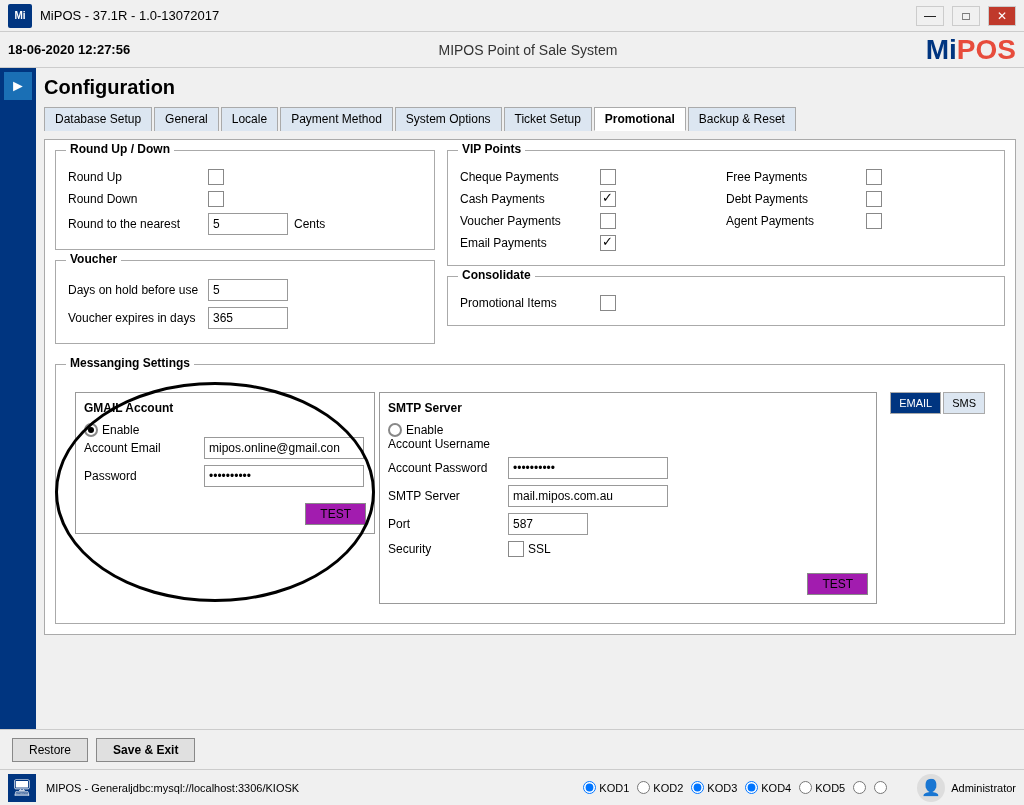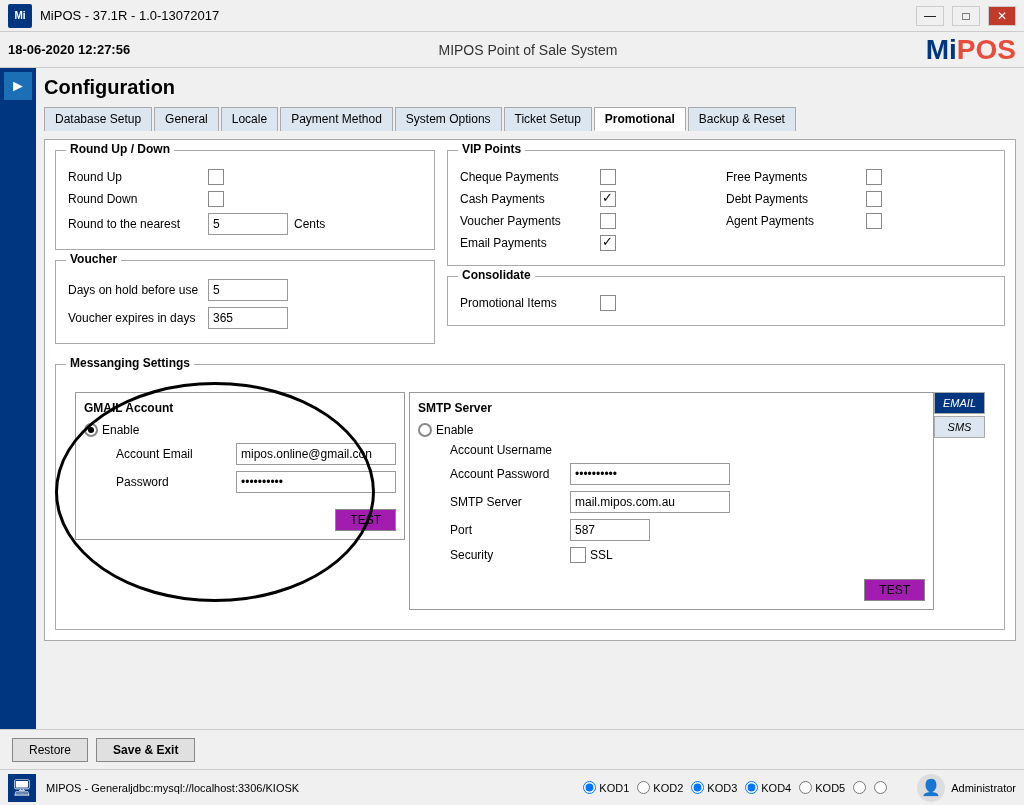--- a/index.html
+++ b/index.html
@@ -222,21 +222,21 @@
       flex: 1;
       position: relative;
     }
     .smtp-title {
       font-weight: bold;
       margin-bottom: 8px;
       font-size: 12px;
     }
 
     .radio-row {
-      display: flex; align-items: flex-start; margin-bottom: 6px;
+      display: flex; align-items: flex-start; 
     }
     .radio-btn {
       width: 14px; height: 14px;
       border-radius: 50%;
       border: 2px solid #888;
       background: white;
       display: inline-block;
       position: relative;
       margin-right: 4px;
       cursor: pointer;
@@ -247,21 +247,20 @@
       top: 2px; left: 2px;
       width: 6px; height: 6px;
       border-radius: 50%;
       background: #000;
     }
 
     .msg-form-row {
       display: flex;
       align-items: center;
       margin-bottom: 6px;
-      margin-left: 32px;
     }
     .msg-label { min-width: 120px; font-size: 12px; }
     .msg-input {
       border: 1px solid #999;
       padding: 2px 4px;
       height: 22px;
       font-size: 12px;
       width: 160px;
     }
 
@@ -520,21 +519,21 @@
             <div class="msg-form-row">
               <span class="msg-label">Security</span>
               <div class="checkbox-input"></div>
               <span style="margin-left:4px;">SSL</span>
             </div>
             <div style="display:flex; justify-content:flex-end; margin-top:8px;">
               <button class="test-btn">TEST</button>
             </div>
           </div>
 
-          <div style="display:flex; flex-direction:column; gap:2px; margin-left:0;font-style:italic;">
+          <div style="display:flex; gap:2px; margin-left:13px;">
             <div class="email-sms-tab active">EMAIL</div>
             <div class="email-sms-tab">SMS</div>
           </div>
         </div>
       </div>
     </div>
   </div>
 </div>
 
 <div class="bottom-bar">

